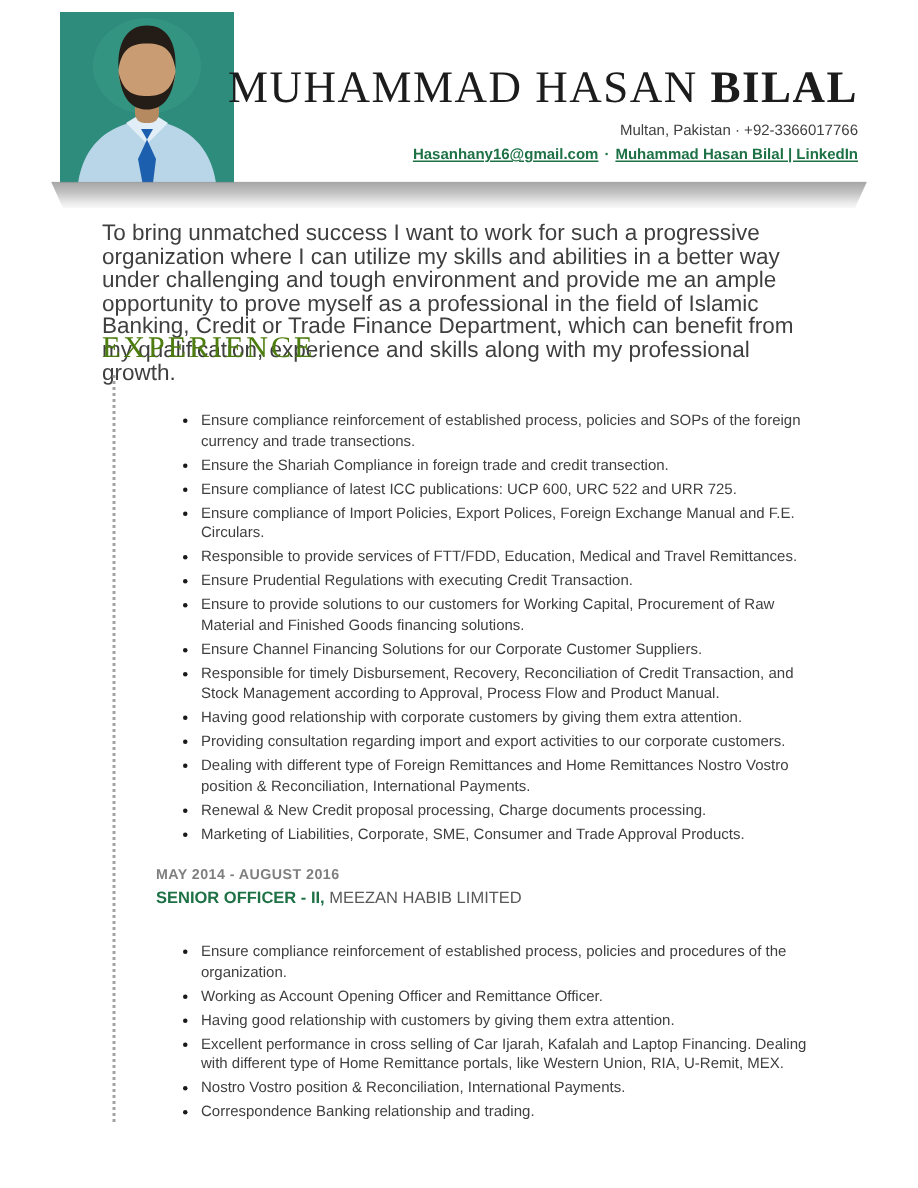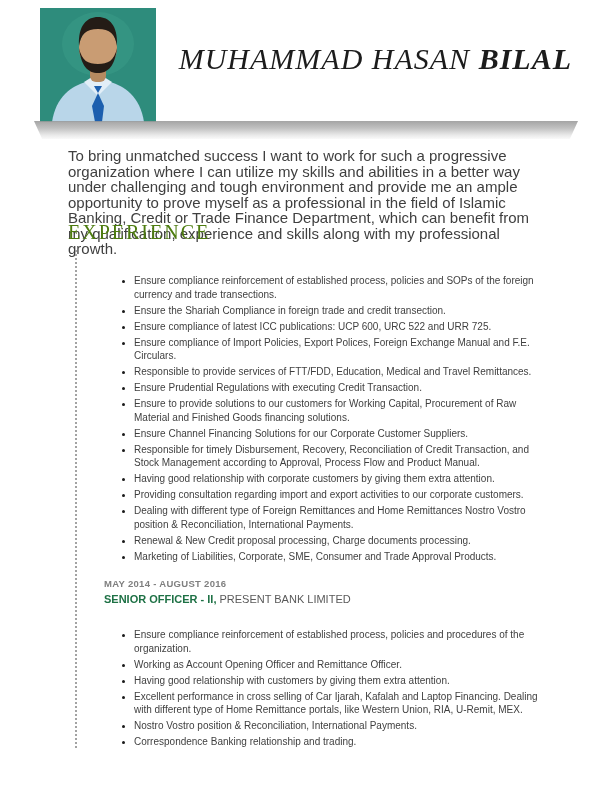--- a/index.html
+++ b/index.html
@@ -24,21 +24,20 @@
   }
   .photo svg { display: block; width: 100%; height: 100%; }
   .avatar-bg { fill: var(--photo-teal, #2e8c7c); }
 
   
   .header {
     position: absolute;
     right: 40px; top: 42px;
     text-align: right;
     white-space: nowrap;
-    font-style: italic;
   }
   .name {
     font-family: "Liberation Serif", serif;
     font-size: 30px;
     letter-spacing: 1px;
     color: #1c1c1c;
     line-height: 34px;
   }
   .name .last { font-weight: bold; }
   .contact {
@@ -153,20 +152,24 @@
       <rect x="50" y="54" width="16" height="20" rx="6" fill="#b58a60"></rect>
       <ellipse cx="58" cy="40" rx="19" ry="22" fill="#c99c73"></ellipse>
       <path d="M39 38 C38 17 47 9 58 9 C69 9 78 17 77 38 C75 26 70 21 58 21 C46 21 41 26 39 38 Z" fill="#241c16"></path>
       <path d="M39 40 C41 58 48 65 58 65 C68 65 75 58 77 40 C74 53 68 56 58 56 C48 56 42 53 39 40 Z" fill="#241c16"></path>
     </svg>
   </div>
 
   <div class="header">
     <div class="name">
       <span>MUHAMMAD HASAN </span><span class="last">BILAL</span>
+    </div>
+    <div class="contact">Multan, Pakistan · +92-3366017766</div>
+    <div class="links">
+      <a href="#">Hasanhany16@gmail.com</a><span class="dot">·</span><a href="#">Muhammad Hasan Bilal | LinkedIn</a>
     </div>
   </div>
 
   <div class="band"></div>
 
   <p class="summary">To bring unmatched success I want to work for such a progressive organization where I can utilize my skills and abilities in a better way under challenging and tough environment and provide me an ample opportunity to prove myself as a professional in the field of Islamic Banking, Credit or Trade Finance Department, which can benefit from my qualification, experience and skills along with my professional growth.</p>
 
   <h2 class="exp-heading">EXPERIENCE</h2>
   <div class="timeline"></div>
 
@@ -187,21 +190,21 @@
         <li>Providing consultation regarding import and export activities to our corporate customers.</li>
         <li>Dealing with different type of Foreign Remittances and Home Remittances Nostro Vostro position &amp; Reconciliation, International Payments.</li>
         <li>Renewal &amp; New Credit proposal processing, Charge documents processing.</li>
         <li>Marketing of Liabilities, Corporate, SME, Consumer and Trade Approval Products.</li>
       </ul>
     </section>
 
     <section class="job">
       <div class="dates">MAY 2014 - AUGUST 2016</div>
       <div class="titleline">
-        <span class="jtitle">SENIOR OFFICER - II,</span><span class="company">PRESENT BANK LIMITED</span>
+        <span class="jtitle">SENIOR OFFICER - II,</span><span class="company">MEEZAN HABIB LIMITED</span>
       </div>
       <ul>
         <li>Ensure compliance reinforcement of established process, policies and procedures of the organization.</li>
         <li>Working as Account Opening Officer and Remittance Officer.</li>
         <li>Having good relationship with customers by giving them extra attention.</li>
         <li>Excellent performance in cross selling of Car Ijarah, Kafalah and Laptop Financing. Dealing with different type of Home Remittance portals, like Western Union, RIA, U-Remit, MEX.</li>
         <li>Nostro Vostro position &amp; Reconciliation, International Payments.</li>
         <li>Correspondence Banking relationship and trading.</li>
       </ul>
     </section>

